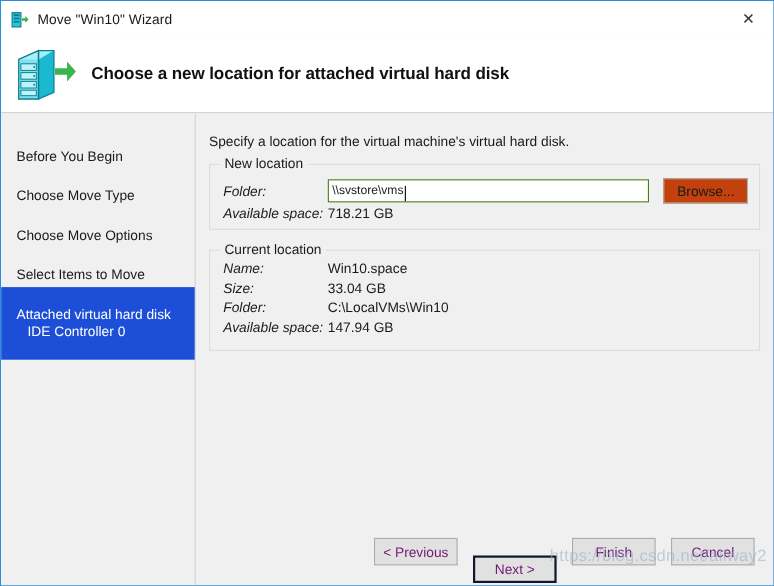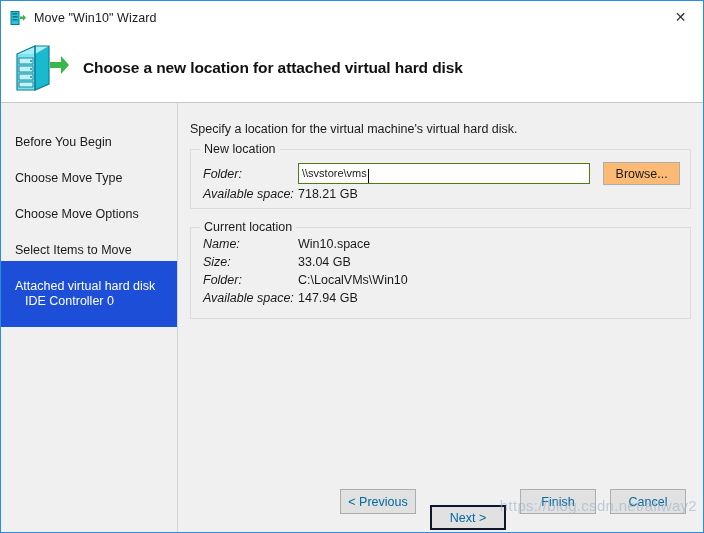--- a/index.html
+++ b/index.html
@@ -208,21 +208,21 @@
     width: 1px;
     height: 14px;
     background: #000;
     margin-left: 1px;
   }
   #browse-button {
     margin-left: 13px;
     box-sizing: border-box;
     width: 80px;
     height: 23px;
-    background: #fdba74;
+    background: #c2410c;
     border: 1px solid #adadad;
     font-family: "Liberation Sans", sans-serif;
     font-size: 12.5px;
     color: #1a1a1a;
     display: flex;
     align-items: center;
     justify-content: center;
     cursor: default;
   }
 
@@ -253,21 +253,21 @@
     gap: 14px;
   }
   .dlg-button {
     box-sizing: border-box;
     width: 76px;
     height: 25px;
     background: #e1e1e1;
     border: 1px solid #adadad;
     font-family: "Liberation Sans", sans-serif;
     font-size: 12.5px;
-    color: #0369a1;
+    color: #701a75;
     display: flex;
     align-items: center;
     justify-content: center;
     cursor: default;
   }
   .dlg-button.focused {
     border: 2px solid #0f172a;
     margin-top: 16px;
   }
 

